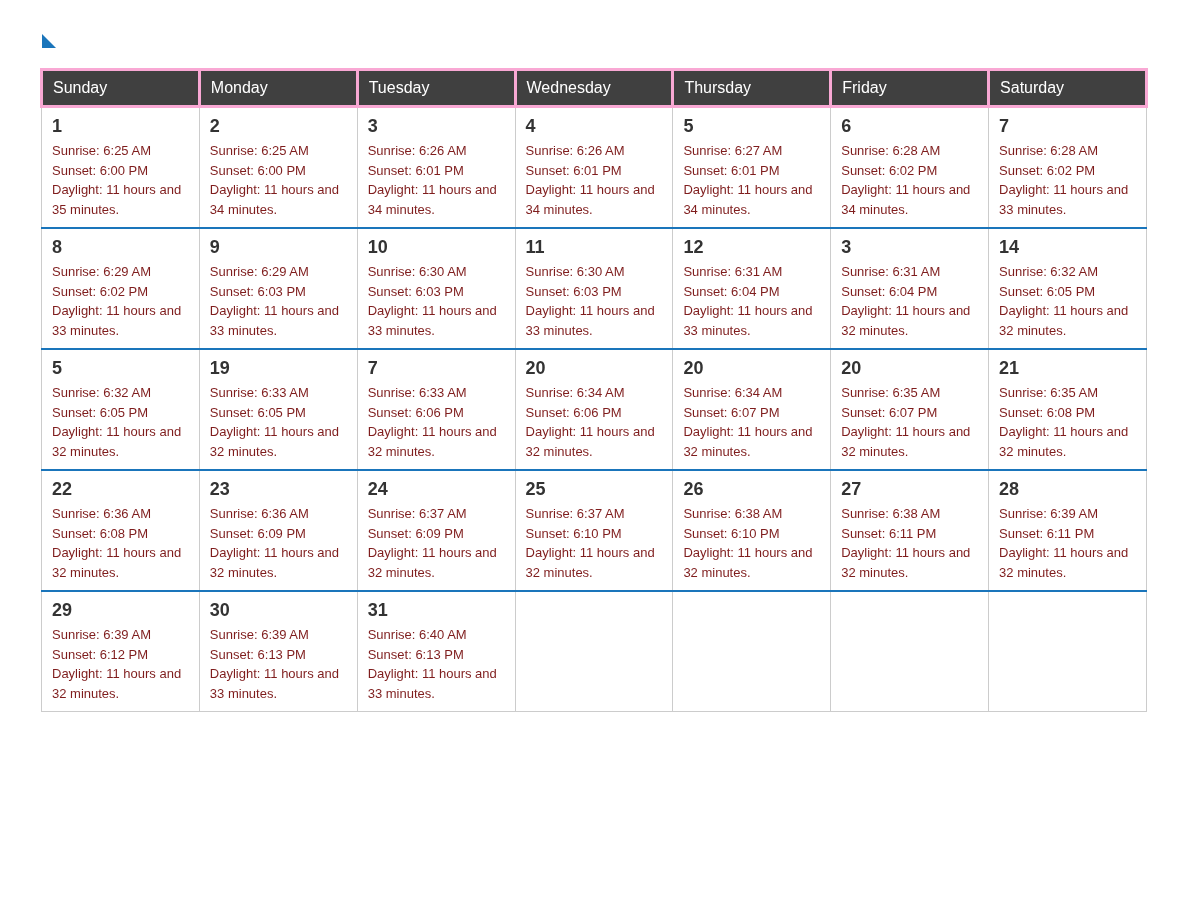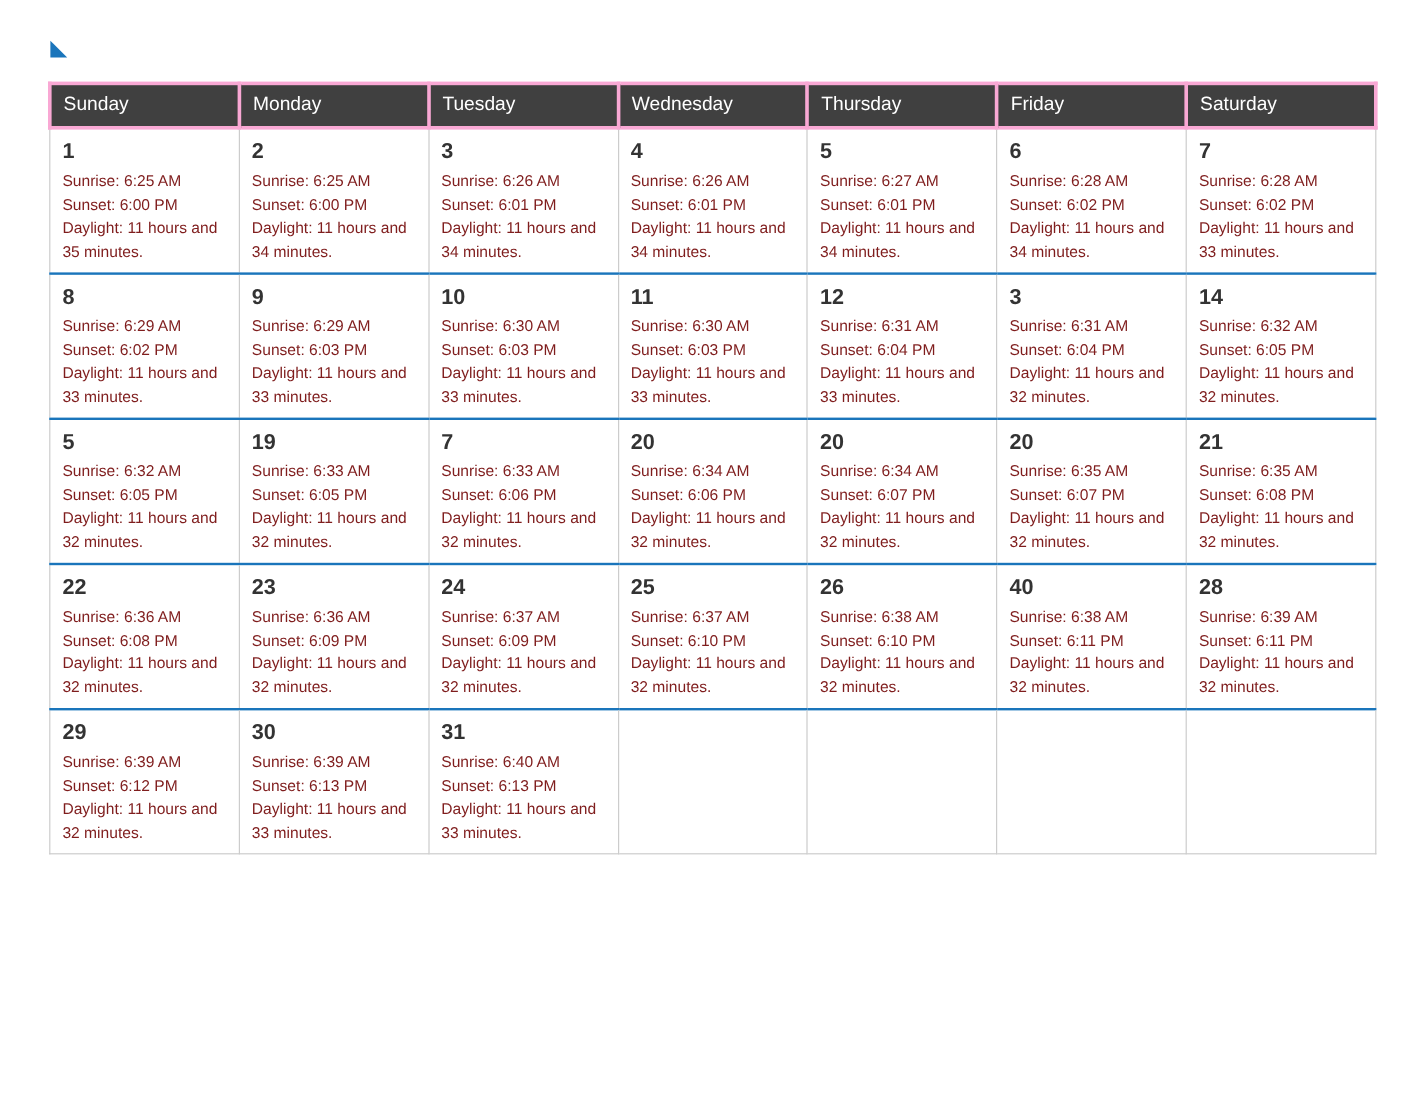--- a/index.html
+++ b/index.html
@@ -324,21 +324,21 @@
           Daylight: 11 hours and 32 minutes.</div>
       </td>
         <td>
         <span class="day-number">26</span>
         <div class="day-info">
           Sunrise: 6:38 AM<br>
           Sunset: 6:10 PM<br>
           Daylight: 11 hours and 32 minutes.</div>
       </td>
         <td>
-        <span class="day-number">40</span>
+        <span class="day-number">27</span>
         <div class="day-info">
           Sunrise: 6:38 AM<br>
           Sunset: 6:11 PM<br>
           Daylight: 11 hours and 32 minutes.</div>
       </td>
         <td>
         <span class="day-number">28</span>
         <div class="day-info">
           Sunrise: 6:39 AM<br>
           Sunset: 6:11 PM<br>

